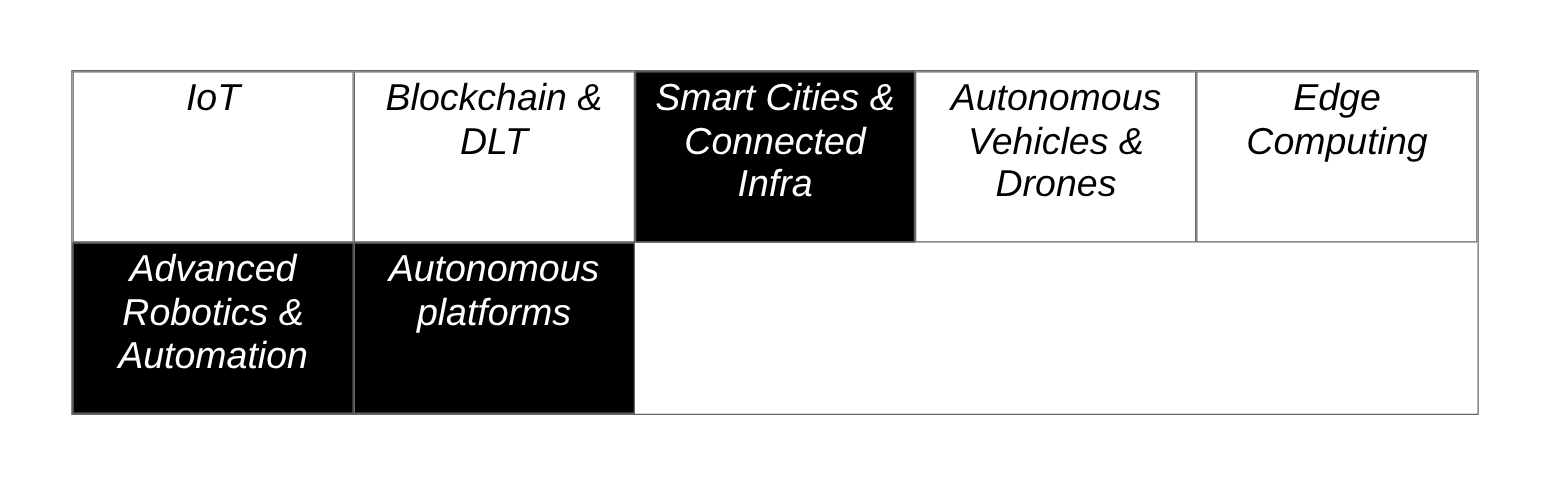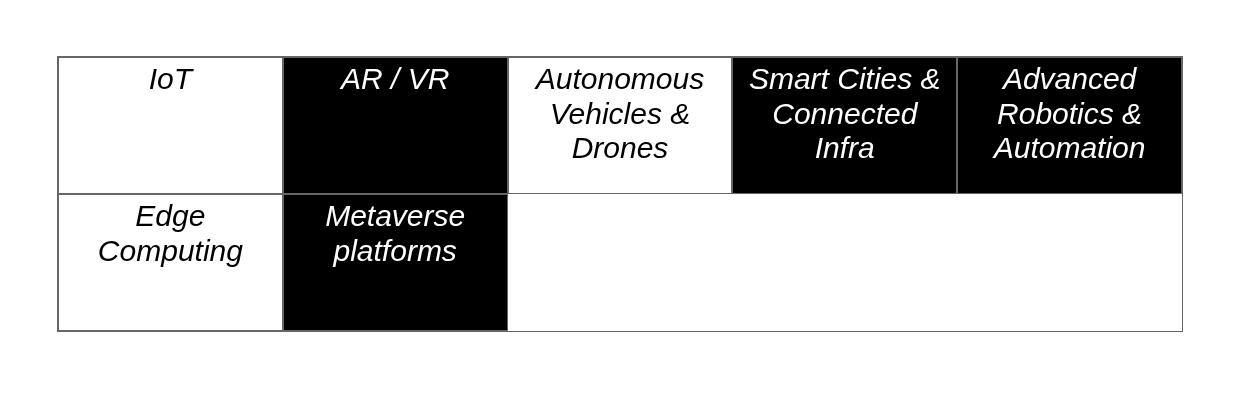--- a/index.html
+++ b/index.html
@@ -56,34 +56,34 @@
 </style>
 </head>
 <body>
 
 <div class="canvas">
   <div class="grid">
 
     <div class="cell light">
       <span class="lbl">IoT</span>
     </div>
-    <div class="cell dark">
-      <span class="lbl">AR / VR</span>
+    <div class="cell light">
+      <span class="lbl">Blockchain &amp; DLT</span>
     </div>
 
-    <div class="cell light">
-      <span class="lbl">Autonomous Vehicles &amp; Drones</span>
-    </div>
     <div class="cell dark">
       <span class="lbl">Smart Cities &amp; Connected Infra</span>
     </div>
-    <div class="cell dark">
-      <span class="lbl">Advanced Robotics &amp; Automation</span>
+    <div class="cell light">
+      <span class="lbl">Autonomous Vehicles &amp; Drones</span>
     </div>
     <div class="cell light">
       <span class="lbl">Edge Computing</span>
     </div>
     <div class="cell dark">
-      <span class="lbl">Metaverse platforms</span>
+      <span class="lbl">Advanced Robotics &amp; Automation</span>
+    </div>
+    <div class="cell dark">
+      <span class="lbl">Autonomous platforms</span>
     </div>
 
   </div>
 </div>
 
 </body></html>

